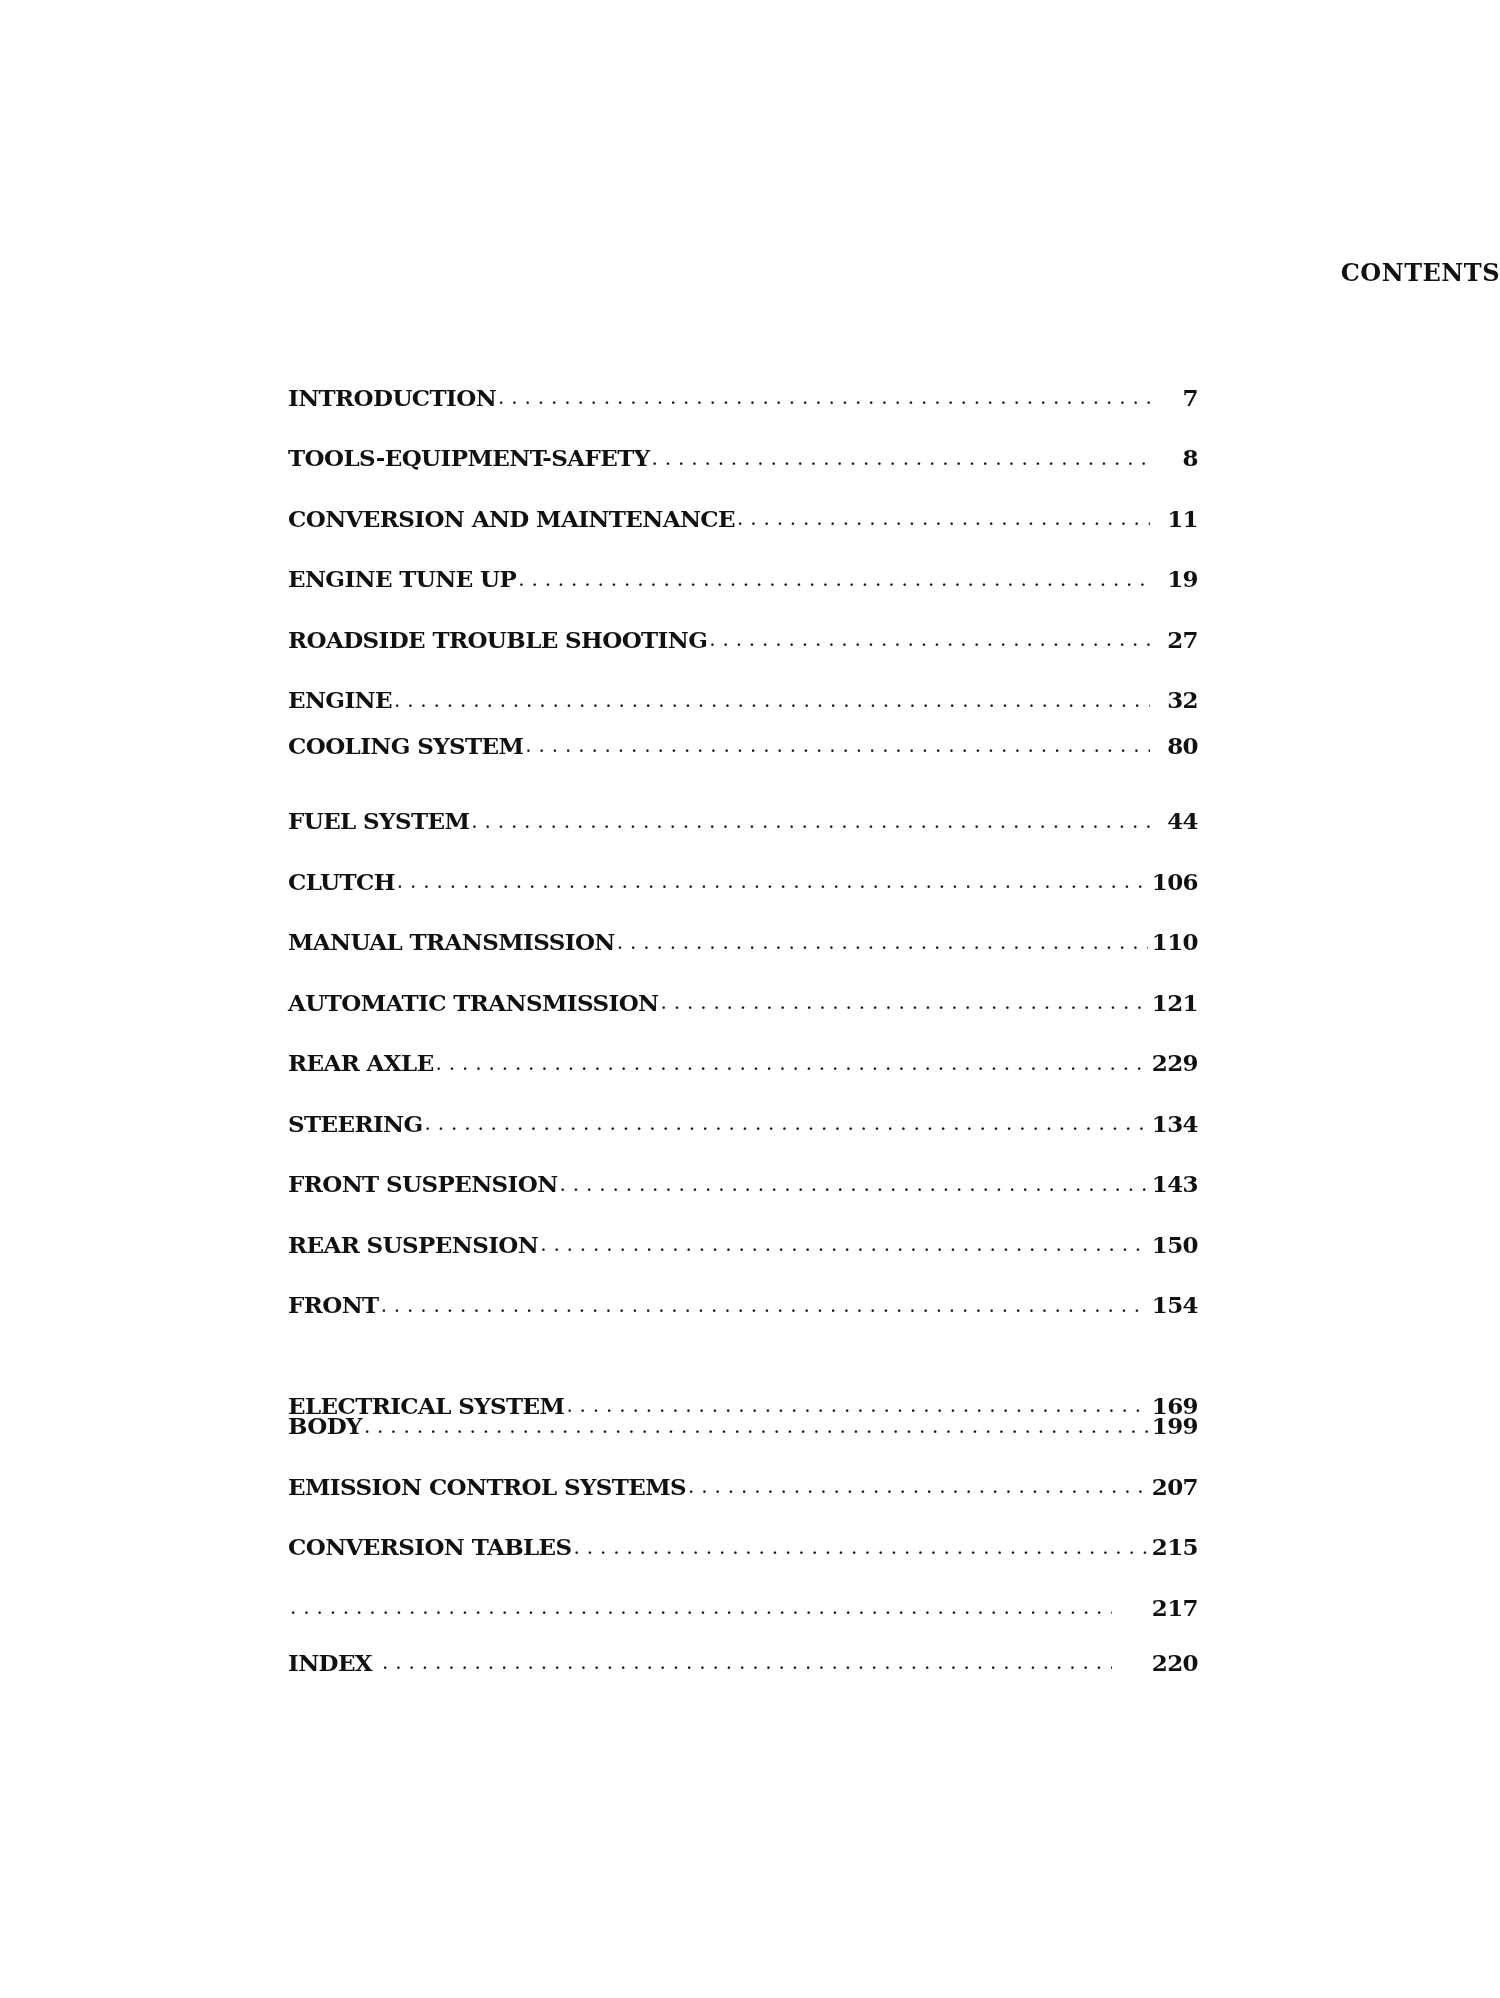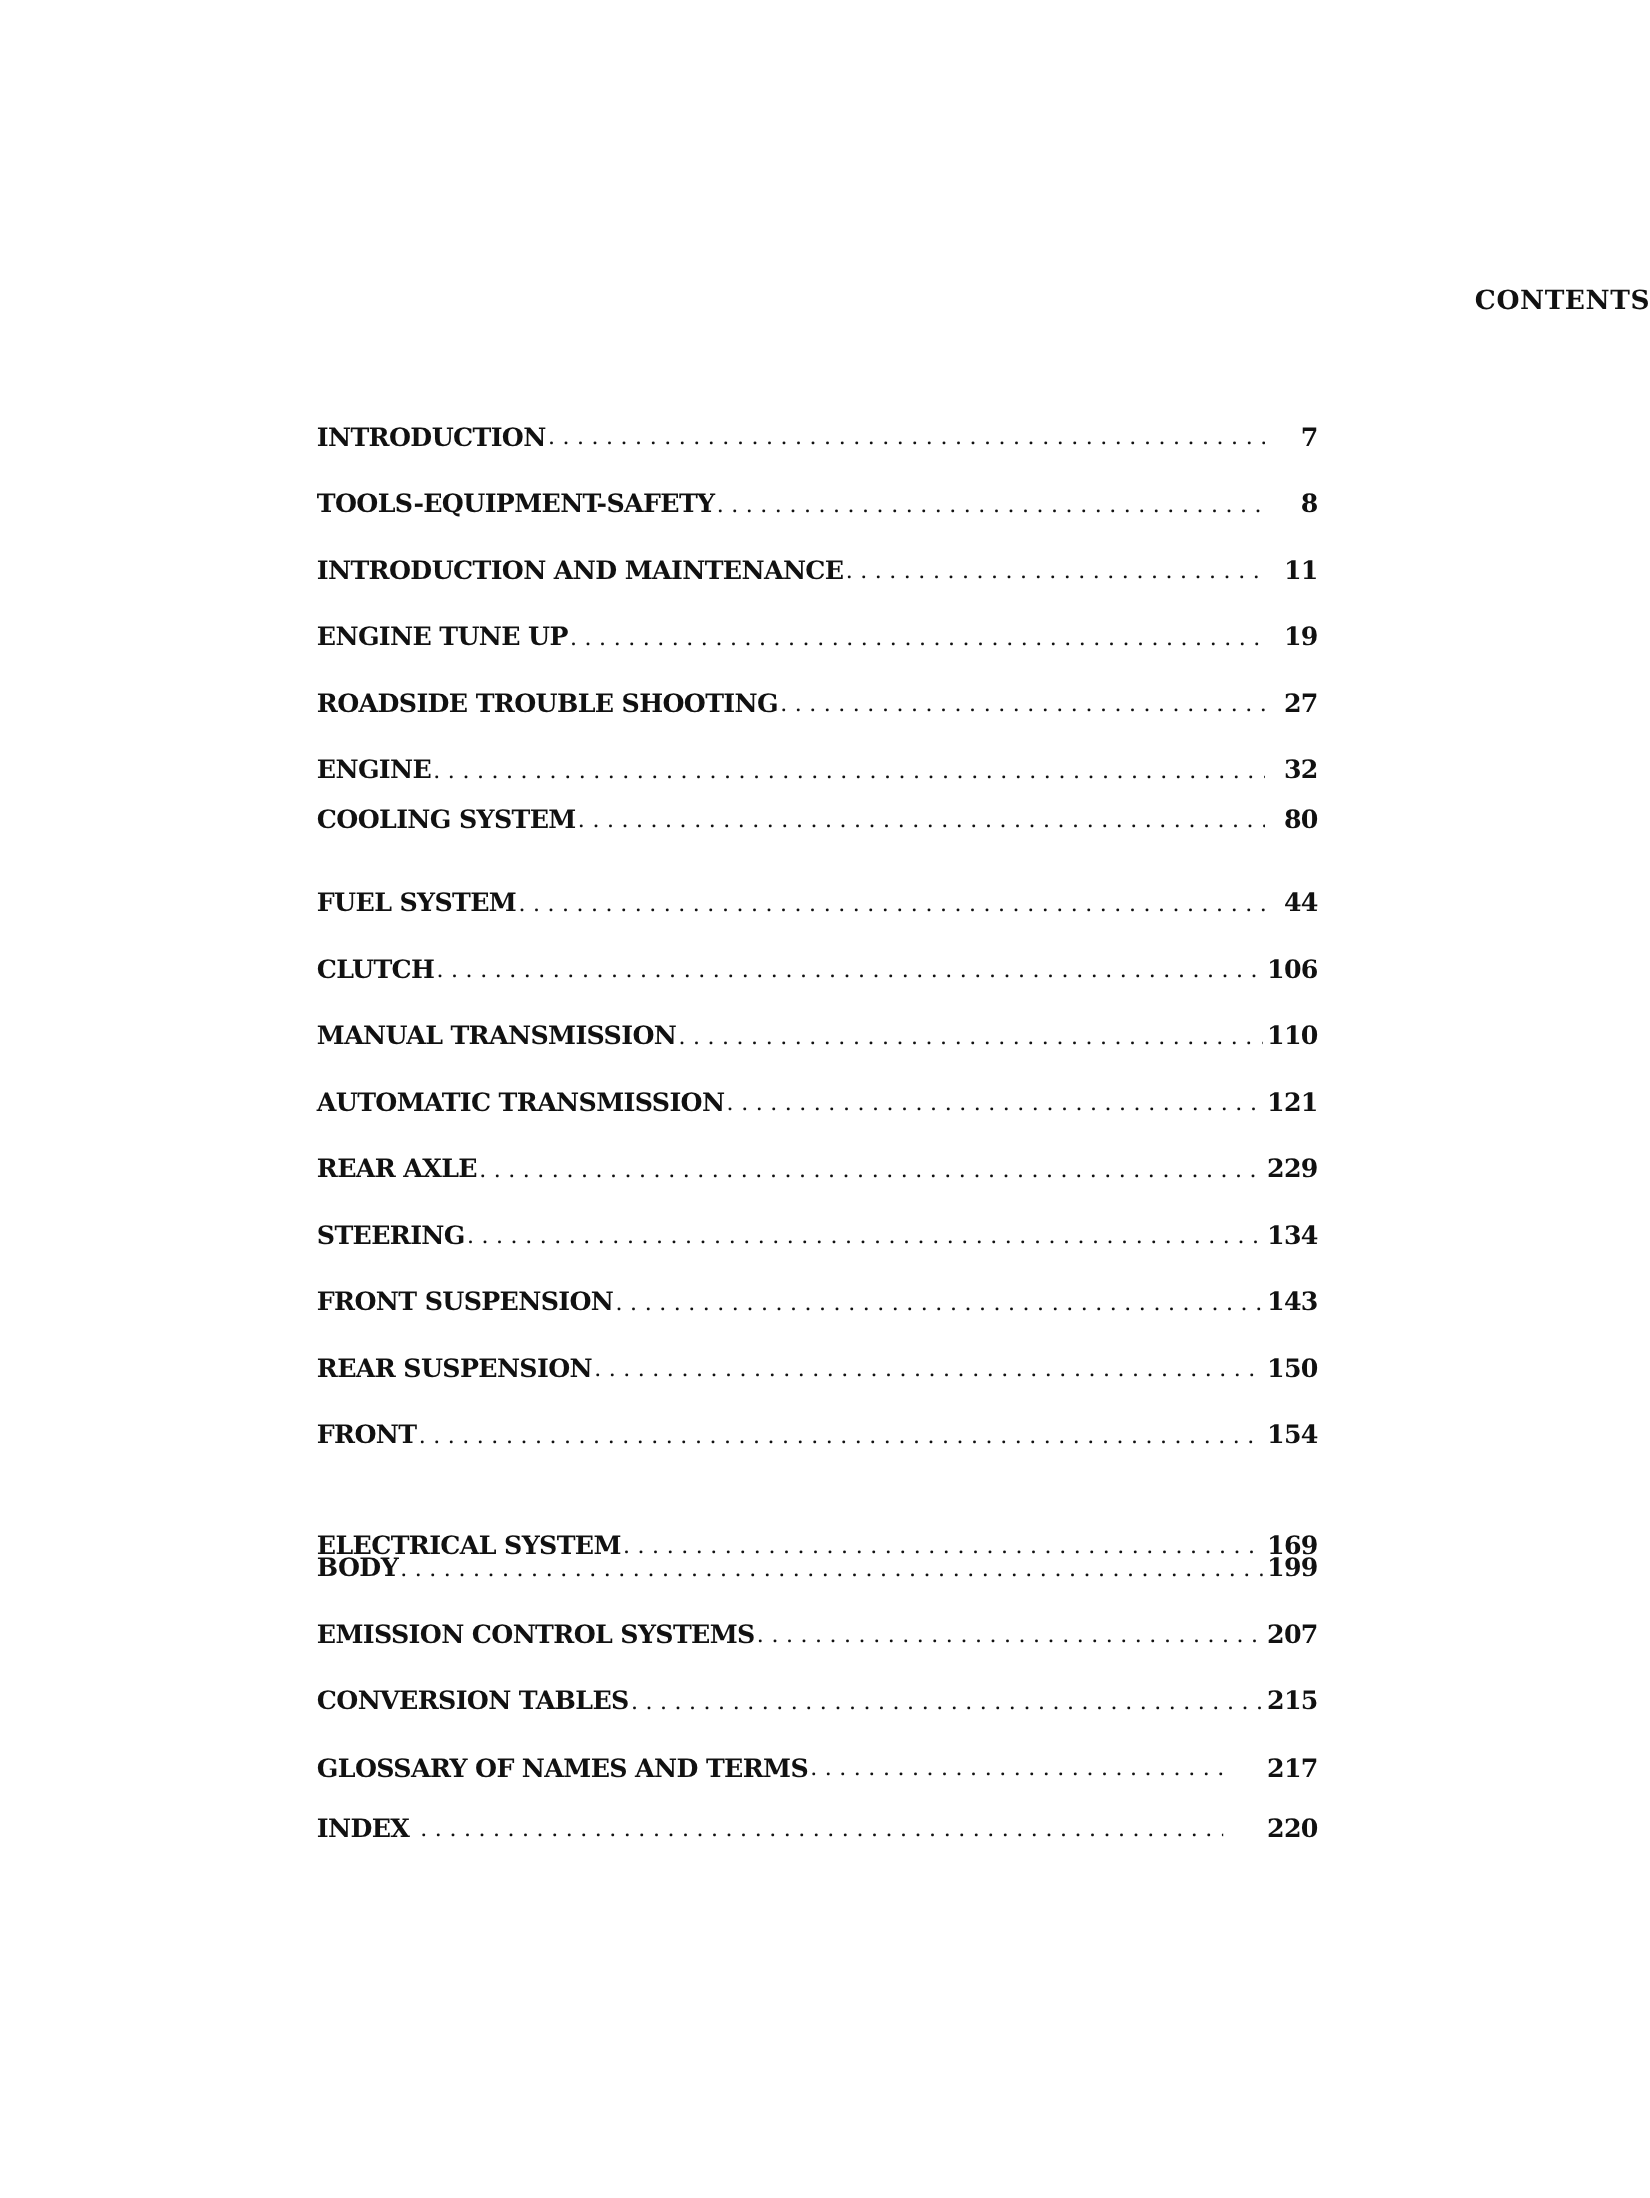--- a/index.html
+++ b/index.html
@@ -83,21 +83,21 @@
     <span class="label">INTRODUCTION</span>
     <span class="leader"></span>
     <span class="page">7</span>
   </div>
   <div class="row" style="top:60.5px">
     <span class="label">TOOLS-EQUIPMENT-SAFETY</span>
     <span class="leader"></span>
     <span class="page">8</span>
   </div>
   <div class="row" style="top:121px">
-    <span class="label">INTRODUCTION AND MAINTENANCE</span>
+    <span class="label">CONVERSION AND MAINTENANCE</span>
     <span class="leader"></span>
     <span class="page">11</span>
   </div>
   <div class="row" style="top:181.5px">
     <span class="label">ENGINE TUNE UP</span>
     <span class="leader"></span>
     <span class="page">19</span>
   </div>
   <div class="row" style="top:242px">
     <span class="label">ROADSIDE TROUBLE SHOOTING</span>
@@ -173,21 +173,20 @@
     <span class="label">EMISSION CONTROL SYSTEMS</span>
     <span class="leader"></span>
     <span class="page">207</span>
   </div>
   <div class="row" style="top:1149.5px">
     <span class="label">CONVERSION TABLES</span>
     <span class="leader"></span>
     <span class="page">215</span>
   </div>
   <div class="row" style="top:1210px">
-    <span class="label">GLOSSARY OF NAMES AND TERMS</span>
     <span class="leader" style="margin-right:40px"></span>
     <span class="page">217</span>
   </div>
   <div class="row" style="top:1265px">
     <span class="label">INDEX</span>
     <span class="leader" style="margin-left:10px;margin-right:40px"></span>
     <span class="page">220</span>
   </div>
 </div>
 

